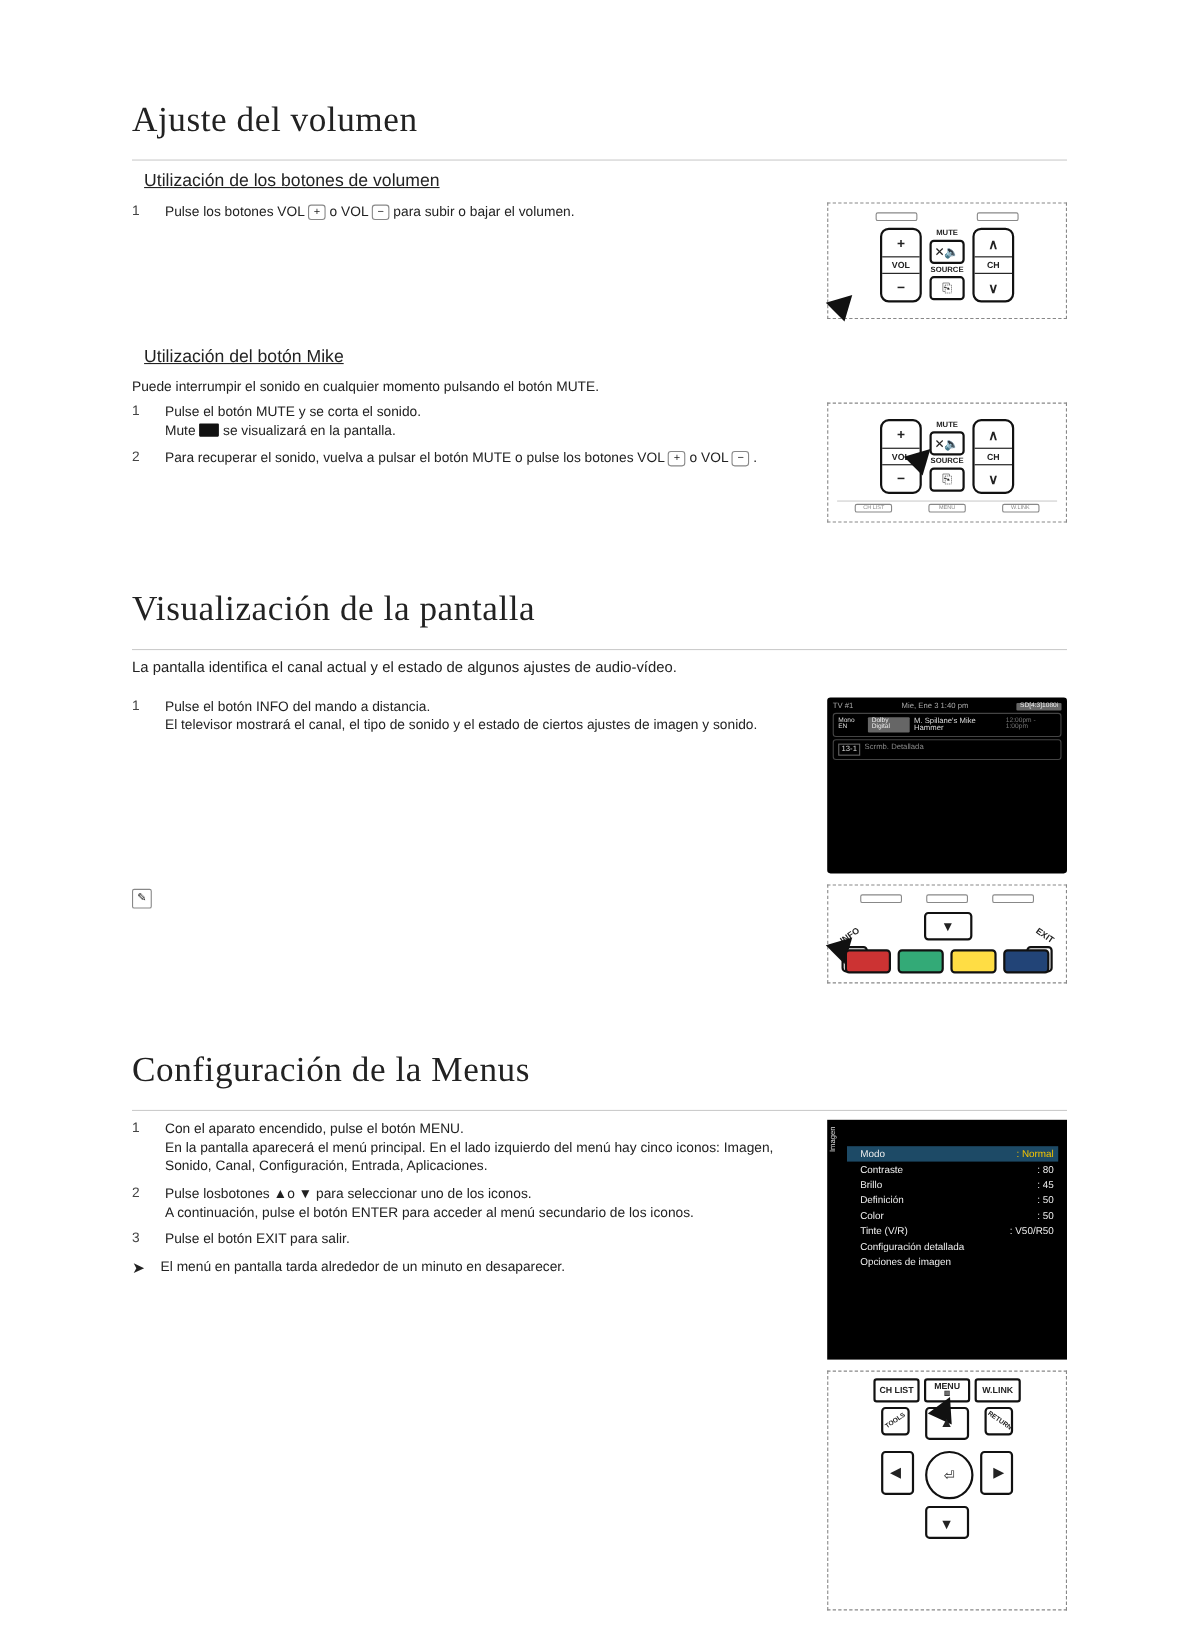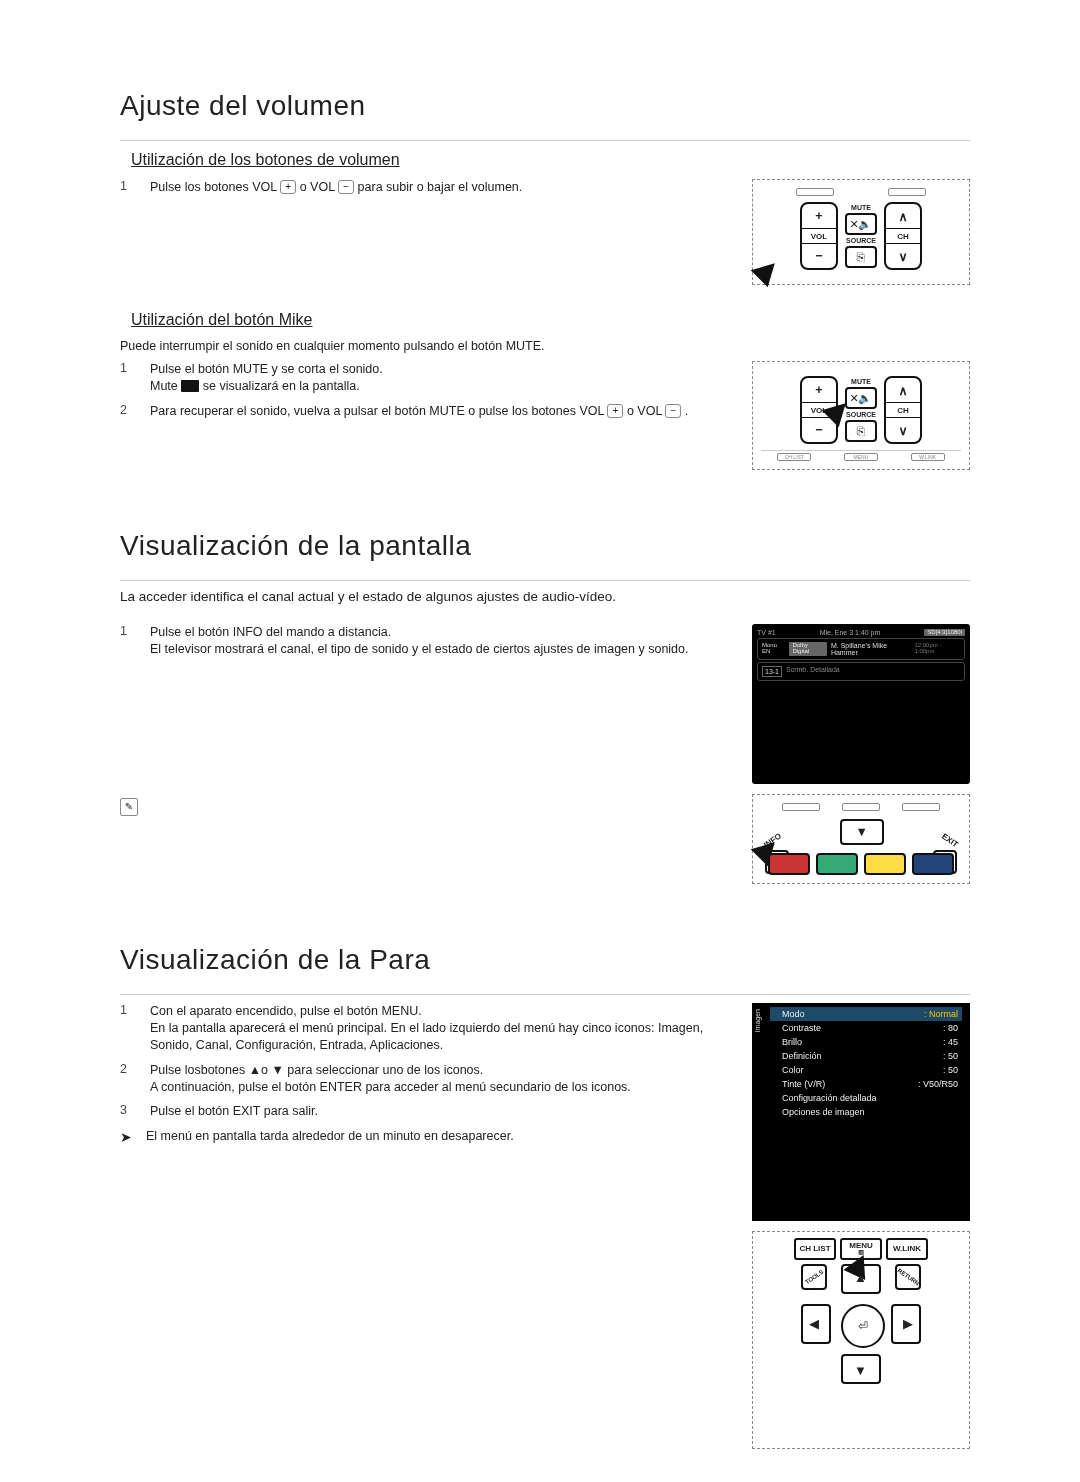--- a/index.html
+++ b/index.html
@@ -11,23 +11,24 @@
     background: #fff;
     width: 1080px;
   }
   .page {
     padding: 90px 110px 60px 120px;
     box-sizing: border-box;
     width: 1080px;
   }
   h1 {
     font-weight: 400;
-    font-size: 28px;
+    font-size: 32px;
     margin: 0 0 18px 0;
     letter-spacing: 0.5px;
+    font-family: Liberation Serif, serif;
   }
   .hr {
     border-top: 1px solid #ccc;
     margin-bottom: 8px;
   }
   .subhead {
     text-decoration: underline;
     font-size: 16px;
     margin: 10px 0 10px 11px;
   }
@@ -275,21 +276,21 @@
     border: 2px solid #111;
     border-radius: 4px;
   }
   
   .osd-panel {
     width: 218px;
     flex: 0 0 218px;
     background: #000;
     color: #eee;
     font-size: 9px;
-    padding: 4px 8px 8px 18px;
+    padding: 24px 8px 8px 18px;
     box-sizing: border-box;
     position: relative;
     height: 165px;
   }
   .osd-panel .sidetab {
     position: absolute;
     left: 2px;
     top: 6px;
     writing-mode: vertical-rl;
     transform: rotate(180deg);
@@ -487,21 +488,21 @@
           <div>MENU</div>
           <div>W.LINK</div>
         </div>
     </div>
   </div>
 
   <div class="section-gap"></div>
 
   <h1>Visualización de la pantalla</h1>
   <div class="hr"></div>
-  <div class="intro">La acceder identifica el canal actual y el estado de algunos ajustes de audio-vídeo.</div>
+  <div class="intro">La pantalla identifica el canal actual y el estado de algunos ajustes de audio-vídeo.</div>
 
   <div class="row">
     <div class="textcol">
       <div class="numlist">
         <div class="num">1</div>
         <div class="body">
           <span>Pulse el botón INFO del mando a distancia.</span><br>
           <span>El televisor mostrará el canal, el tipo de sonido y el estado de ciertos ajustes de imagen y sonido.</span>
         </div>
       </div>
@@ -556,21 +557,21 @@
         <div class="cbtn" style="background:#c33;"></div>
         <div class="cbtn" style="background:#3a7;"></div>
         <div class="cbtn" style="background:#fd4;"></div>
         <div class="cbtn" style="background:#247;"></div>
       </div>
     </div>
   </div>
 
   <div class="section-gap"></div>
 
-  <h1>Visualización de la Para</h1>
+  <h1>Configuración de la Menus</h1>
   <div class="hr"></div>
 
   <div class="row">
     <div class="textcol">
       <div class="numlist">
         <div class="num">1</div>
         <div class="body" style="white-space:pre-line;">Con el aparato encendido, pulse el botón MENU.
 En la pantalla aparecerá el menú principal. En el lado izquierdo del menú hay cinco iconos: Imagen, Sonido, Canal, Configuración, Entrada, Aplicaciones.</div>
       </div>
       <div class="numlist">

